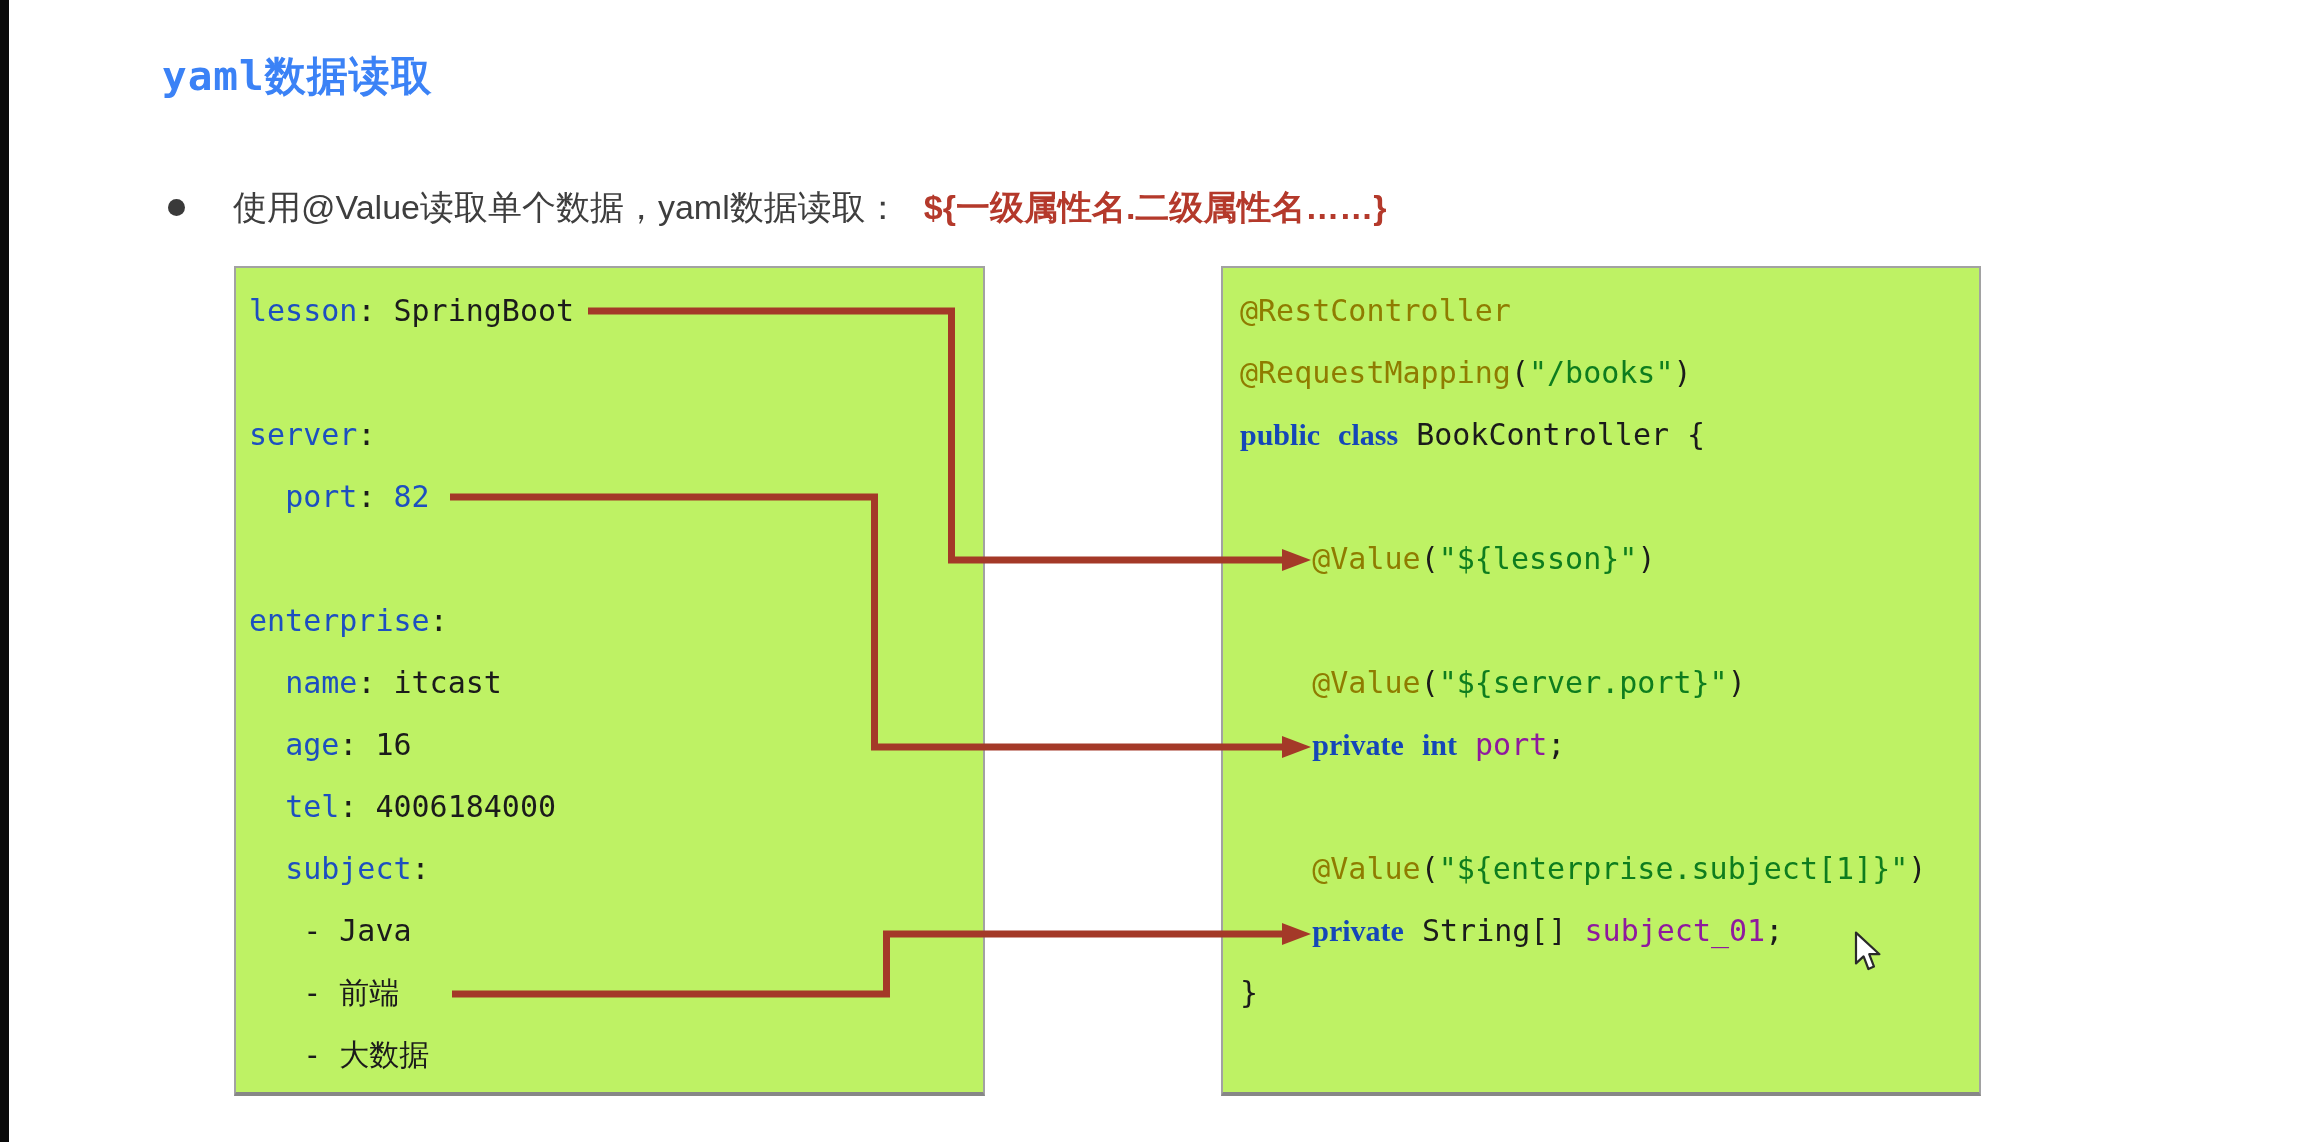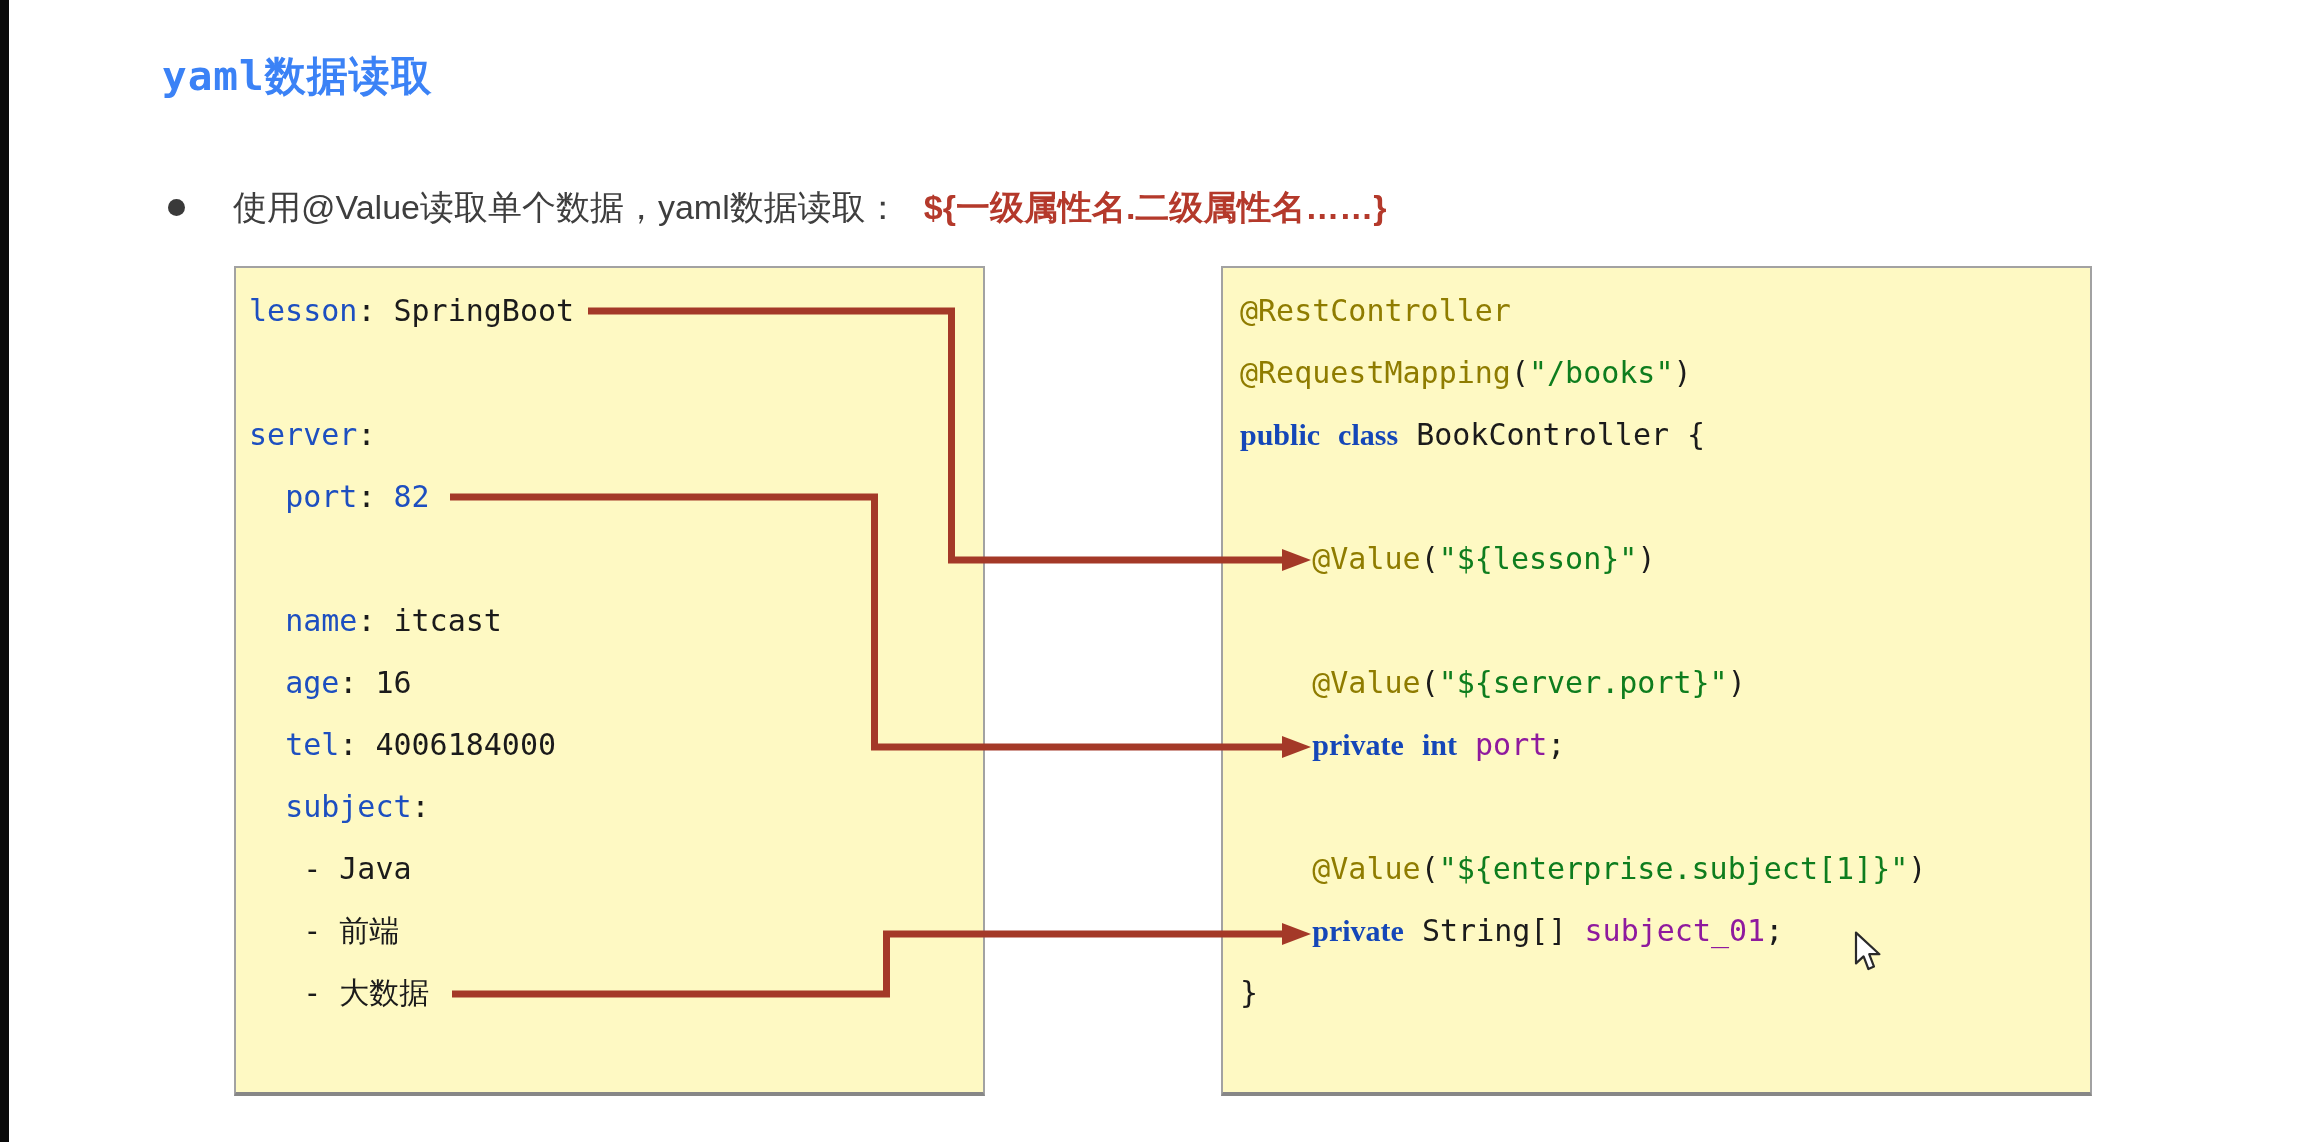--- a/index.html
+++ b/index.html
@@ -20,25 +20,25 @@
     position:absolute;left:168px;top:199px;width:17px;height:17px;
     border-radius:50%;background:#3a3a3a;
   }
   .bullet-text{
     position:absolute;left:233px;top:184px;margin:0;
     font-size:34px;line-height:46px;color:#3e3e3e;white-space:nowrap;
   }
   .bullet-text .hl{color:#b4392b;font-weight:bold;margin-left:24px;}
   .panel{
     position:absolute;top:266px;height:830px;box-sizing:border-box;
-    background:#fef9c3;
+    background:#bef264;
     border:2px solid #a2a2a2;border-bottom:4px solid #878787;
   }
   .panel-yaml{left:234px;width:751px;}
-  .panel-java{left:1221px;width:871px;}
+  .panel-java{left:1221px;width:760px;}
   .code{
     font-family:"DejaVu Sans Mono","Liberation Mono",monospace;
     font-size:30px;color:#1b1b1b;
   }
   .panel-yaml .code{padding:12px 0 0 13px;}
   .panel-java .code{padding:12px 0 0 17px;}
   .code-line{height:62px;line-height:62px;white-space:pre;}
   .tk-key{color:#1d4fc0;}
   .tk-kw{color:#1547b8;font-weight:bold;font-family:Liberation Serif, serif;}
   .tk-num{color:#1d4fc0;}
@@ -61,20 +61,21 @@
   <div class="bullet-dot"></div>
   <p class="bullet-text"><span>使用@Value读取单个数据，yaml数据读取：</span><span class="hl">${一级属性名.二级属性名……}</span></p>
 
   <div class="panel panel-yaml">
     <div class="code">
         <div class="code-line"><span class="tk-key">lesson</span><span class="tk-plain">:</span><span class="tk-plain"> SpringBoot</span></div>
         <div class="code-line">&nbsp;</div>
         <div class="code-line"><span class="tk-key">server</span><span class="tk-plain">:</span></div>
         <div class="code-line"><span class="tk-plain">  </span><span class="tk-key">port</span><span class="tk-plain">: </span><span class="tk-num">82</span></div>
         <div class="code-line">&nbsp;</div>
+        <div class="code-line"><span class="tk-key">enterprise</span><span class="tk-plain">:</span></div>
         <div class="code-line"><span class="tk-plain">  </span><span class="tk-key">name</span><span class="tk-plain">: itcast</span></div>
         <div class="code-line"><span class="tk-plain">  </span><span class="tk-key">age</span><span class="tk-plain">: 16</span></div>
         <div class="code-line"><span class="tk-plain">  </span><span class="tk-key">tel</span><span class="tk-plain">: 4006184000</span></div>
         <div class="code-line"><span class="tk-plain">  </span><span class="tk-key">subject</span><span class="tk-plain">:</span></div>
         <div class="code-line"><span class="tk-plain">   - Java</span></div>
         <div class="code-line"><span class="tk-plain">   - 前端</span></div>
         <div class="code-line"><span class="tk-plain">   - 大数据</span></div>
       </div>
   </div>
 

